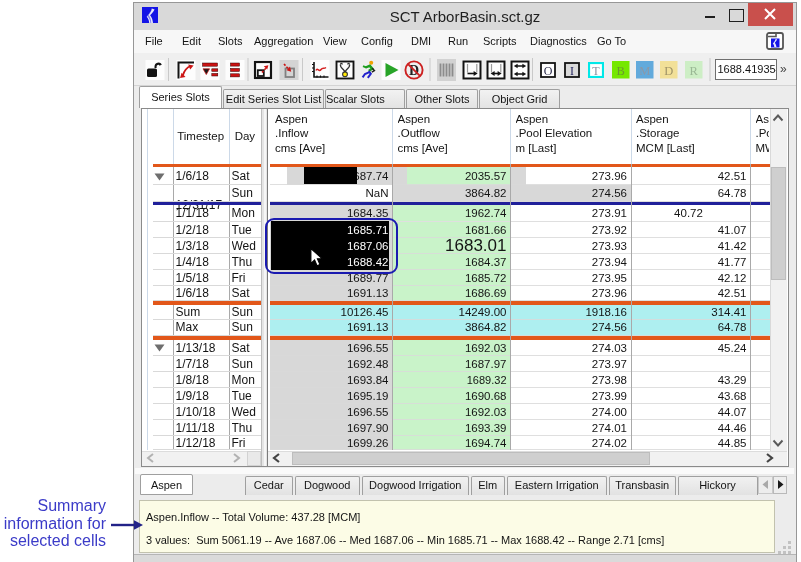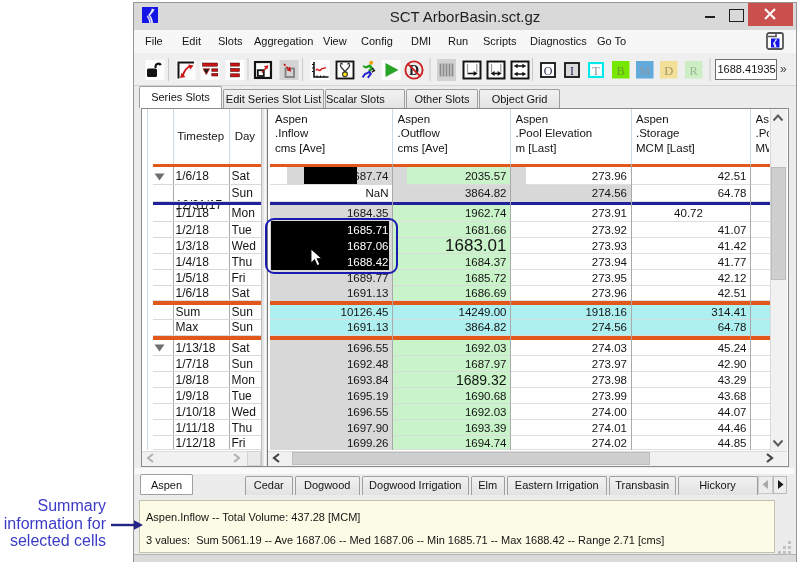--- a/index.html
+++ b/index.html
@@ -327,29 +327,28 @@
 <div style="left:630.5px;top:339.5px;width:116.0px;height:16.0px;font-size:11.5px;line-height:16.0px;text-align:right;color:#141414;z-index:1;white-space:nowrap;">45.24</div>
 <div style="left:269.5px;top:354.5px;width:500.0px;height:1px;background:#d9d9d9;opacity:0.85;"></div>
 <div class="t" style="left:175.5px;top:355.5px;width:52px;height:16.0px;font-size:12px;line-height:16.0px;overflow:hidden;">1/7/18</div>
 <div class="t" style="left:231.5px;top:355.5px;width:28px;height:16.0px;font-size:12px;line-height:16.0px;overflow:hidden;">Sun</div>
 <div style="left:153px;top:370.5px;width:108px;height:1px;background:#d9d9d9;"></div>
 <div style="left:269.5px;top:355.5px;width:122.5px;height:16.0px;background:#d8d8d8;"></div>
 <div style="left:269.5px;top:355.5px;width:119.0px;height:16.0px;font-size:11.5px;line-height:16.0px;text-align:right;color:#141414;z-index:1;white-space:nowrap;">1692.48</div>
 <div style="left:392px;top:355.5px;width:118px;height:16.0px;background:#c9f3c9;"></div>
 <div style="left:392px;top:355.5px;width:114.5px;height:16.0px;font-size:11.5px;line-height:16.0px;text-align:right;color:#141414;z-index:1;white-space:nowrap;">1687.97</div>
 <div style="left:510px;top:355.5px;width:117.0px;height:16.0px;font-size:11.5px;line-height:16.0px;text-align:right;color:#141414;z-index:1;white-space:nowrap;">273.97</div>
-<div style="left:630.5px;top:355.5px;width:116.0px;height:16.0px;font-size:11.5px;line-height:16.0px;text-align:right;color:#141414;z-index:1;white-space:nowrap;">42.90</div>
 <div style="left:269.5px;top:370.5px;width:500.0px;height:1px;background:#d9d9d9;opacity:0.85;"></div>
 <div class="t" style="left:175.5px;top:371.5px;width:52px;height:16.0px;font-size:12px;line-height:16.0px;overflow:hidden;">1/8/18</div>
 <div class="t" style="left:231.5px;top:371.5px;width:28px;height:16.0px;font-size:12px;line-height:16.0px;overflow:hidden;">Mon</div>
 <div style="left:153px;top:386.5px;width:108px;height:1px;background:#d9d9d9;"></div>
 <div style="left:269.5px;top:371.5px;width:122.5px;height:16.0px;background:#d8d8d8;"></div>
 <div style="left:269.5px;top:371.5px;width:119.0px;height:16.0px;font-size:11.5px;line-height:16.0px;text-align:right;color:#141414;z-index:1;white-space:nowrap;">1693.84</div>
 <div style="left:392px;top:371.5px;width:118px;height:16.0px;background:#c9f3c9;"></div>
-<div style="left:392px;top:371.5px;width:114.5px;height:16.0px;font-size:14px;line-height:16.0px;text-align:right;color:#141414;z-index:1;white-space:nowrap;">1689.32</div>
+<div style="left:392px;top:371.5px;width:114.5px;height:16.0px;font-size:11px;line-height:16.0px;text-align:right;color:#141414;z-index:1;white-space:nowrap;">1689.32</div>
 <div style="left:510px;top:371.5px;width:117.0px;height:16.0px;font-size:11.5px;line-height:16.0px;text-align:right;color:#141414;z-index:1;white-space:nowrap;">273.98</div>
 <div style="left:630.5px;top:371.5px;width:116.0px;height:16.0px;font-size:11.5px;line-height:16.0px;text-align:right;color:#141414;z-index:1;white-space:nowrap;">43.29</div>
 <div style="left:269.5px;top:386.5px;width:500.0px;height:1px;background:#d9d9d9;opacity:0.85;"></div>
 <div class="t" style="left:175.5px;top:387.5px;width:52px;height:16.0px;font-size:12px;line-height:16.0px;overflow:hidden;">1/9/18</div>
 <div class="t" style="left:231.5px;top:387.5px;width:28px;height:16.0px;font-size:12px;line-height:16.0px;overflow:hidden;">Tue</div>
 <div style="left:153px;top:402.5px;width:108px;height:1px;background:#d9d9d9;"></div>
 <div style="left:269.5px;top:387.5px;width:122.5px;height:16.0px;background:#d8d8d8;"></div>
 <div style="left:269.5px;top:387.5px;width:119.0px;height:16.0px;font-size:11.5px;line-height:16.0px;text-align:right;color:#141414;z-index:1;white-space:nowrap;">1695.19</div>
 <div style="left:392px;top:387.5px;width:118px;height:16.0px;background:#c9f3c9;"></div>
 <div style="left:392px;top:387.5px;width:114.5px;height:16.0px;font-size:11.5px;line-height:16.0px;text-align:right;color:#141414;z-index:1;white-space:nowrap;">1690.68</div>

